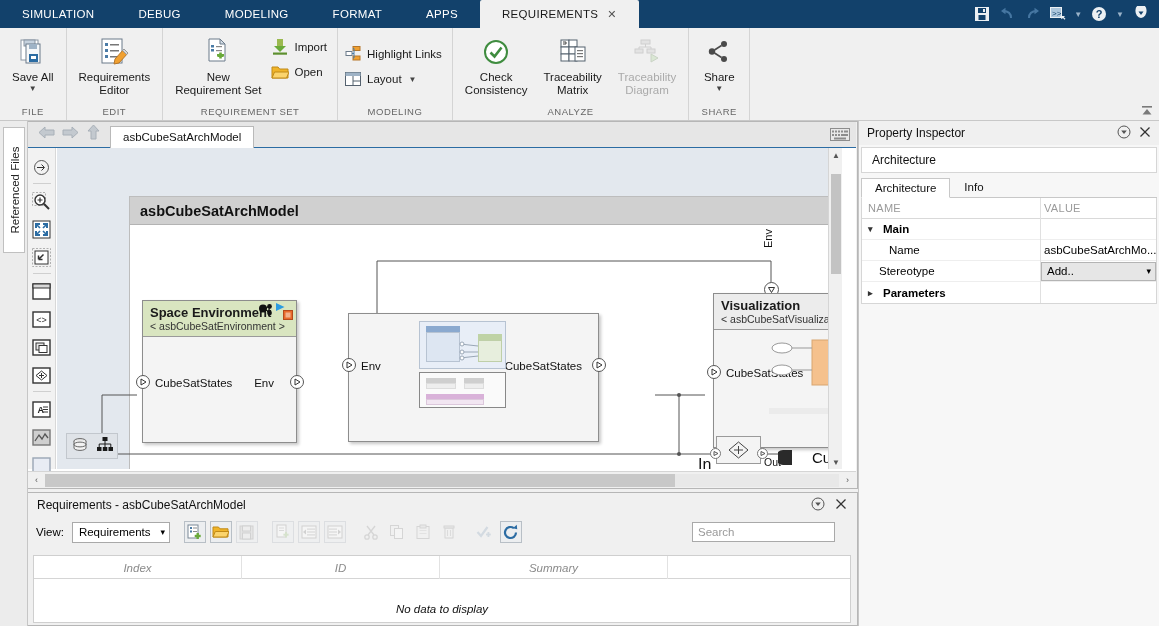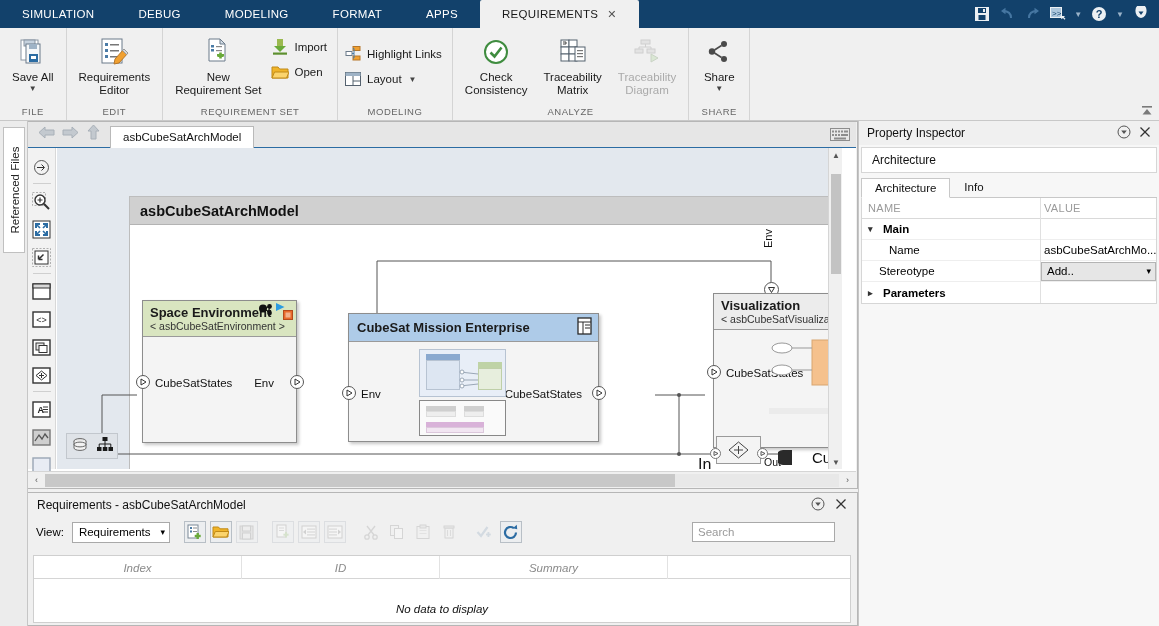--- a/index.html
+++ b/index.html
@@ -625,32 +625,20 @@
             <span class="porttri" style="right:-7px; top:38px;">
               <svg width="14" height="14" viewBox="0 0 14 14">
                   <circle cx="7" cy="7" r="6.5" fill="#fff" stroke="#555"></circle>
                   <path d="M5 4 L10 7 L5 10 Z" fill="none" stroke="#333"></path>
                 </svg>
             </span>
           </div>
         </div>
 
         <div class="block" style="left:291px; top:165px; width:251px; height:129px;">
-          <div class="blkhdr" style="background:#aecbe8; padding:6px 6px 6px 8px;">
-            <div class="blkname">CubeSat Mission Enterprise</div>
-            <span style="position:absolute;right:5px;top:3px;">
-              <svg width="16" height="18" viewBox="0 0 16 18">
-                  <rect x="1" y="1" width="13" height="16" fill="#ffffff" stroke="#2a2a2a" stroke-width="1.3"></rect>
-                  <line x1="1" y1="5" x2="14" y2="5" stroke="#2a2a2a"></line>
-                  <line x1="6" y1="5" x2="6" y2="17" stroke="#2a2a2a"></line>
-                  <line x1="8" y1="8" x2="13" y2="8" stroke="#2a2a2a"></line>
-                  <line x1="8" y1="11" x2="13" y2="11" stroke="#2a2a2a"></line>
-                </svg>
-            </span>
-          </div>
           <div class="blkbody" style="height:100px;">
             <span class="porttri" style="left:-7px; top:44px;">
               <svg width="14" height="14" viewBox="0 0 14 14">
                   <circle cx="7" cy="7" r="6.5" fill="#fff" stroke="#555"></circle>
                   <path d="M5 4 L10 7 L5 10 Z" fill="none" stroke="#333"></path>
                 </svg>
             </span>
             <span class="portlbl" style="left:12px; top:46px;">Env</span>
             <span class="portlbl" style="right:16px; top:46px;">CubeSatStates</span>
             <span class="porttri" style="right:-7px; top:44px;">

